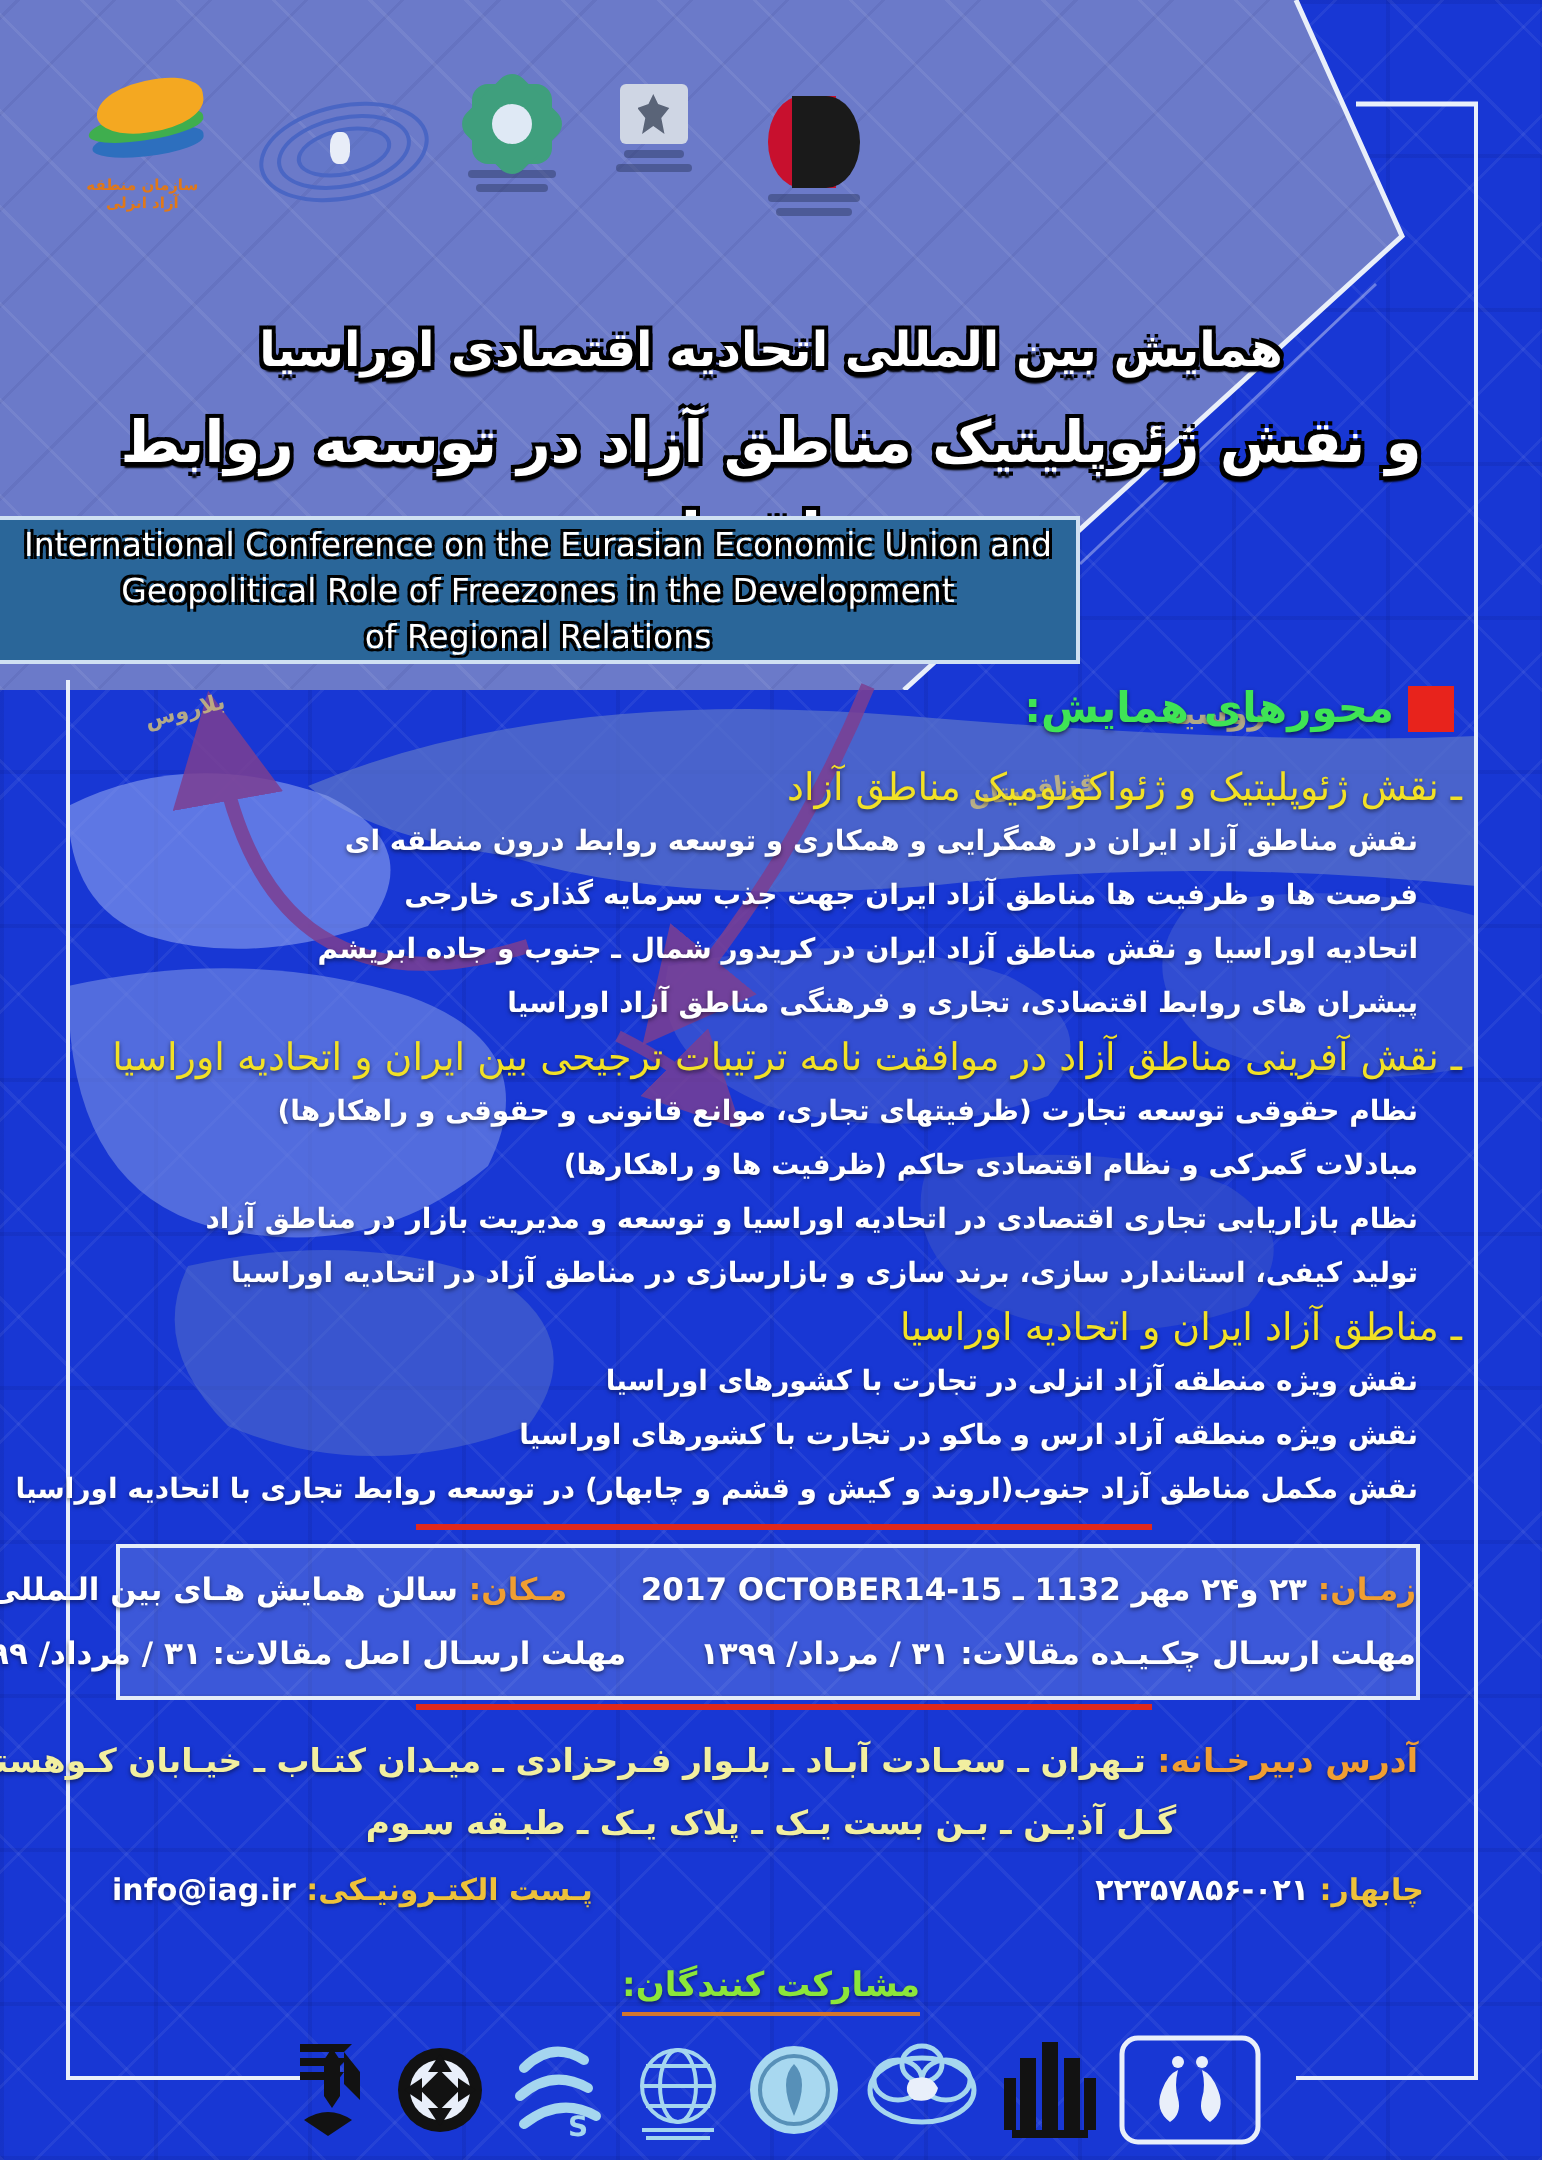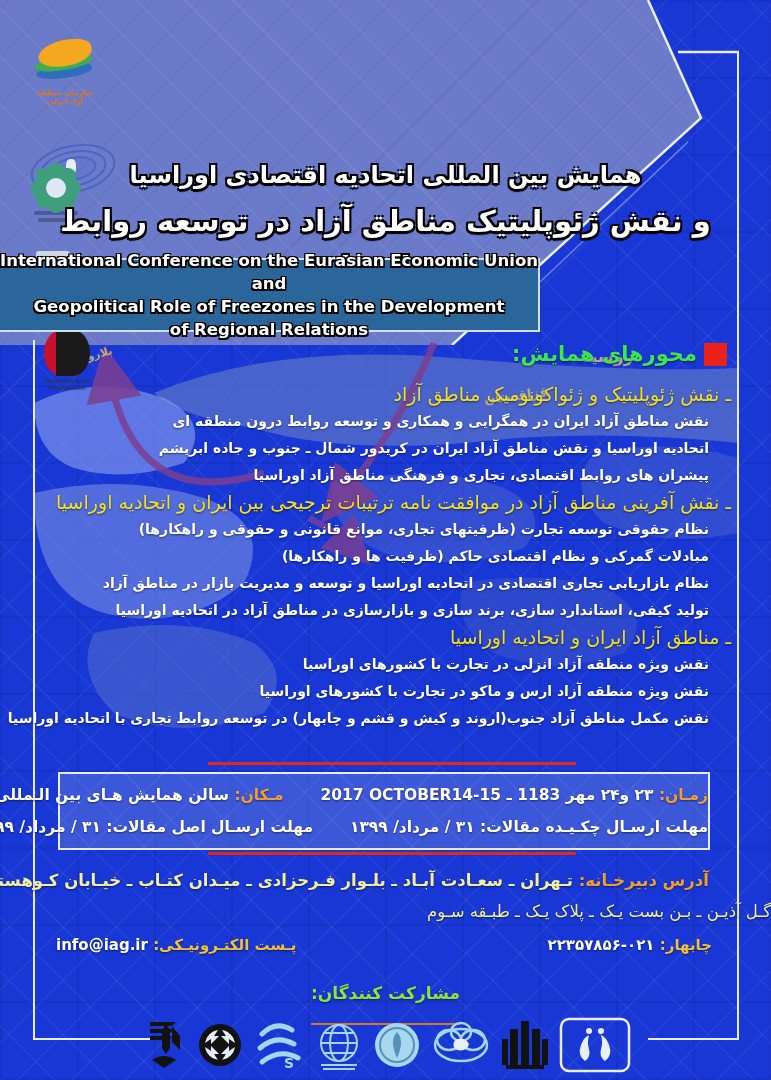--- a/index.html
+++ b/index.html
@@ -35,21 +35,21 @@
   }
   .title-fa .l1{font-size:24px;line-height:46px;
     text-shadow:-2px -2px 0 #000,2px -2px 0 #000,-2px 2px 0 #000,2px 2px 0 #000,0 3px 1px #000;}
   .title-fa .l2{font-size:29px;line-height:46px;
     text-shadow:-2px -2px 0 #000,2px -2px 0 #000,-2px 2px 0 #000,2px 2px 0 #000,0 3px 1px #000;}
   
   .title-en{
     position:absolute;left:0;top:258px;width:540px;height:74px;z-index:4;
     background:#2a6699;border:2px solid #cfe0f2;border-left:none;box-sizing:border-box;
     display:flex;flex-direction:column;justify-content:center;text-align:center;
-    color:#fff;font-weight:bold;font-size:16.5px;line-height:23px;
+    color:#fff;font-weight:normal;font-size:16.5px;line-height:23px;
     text-shadow:-1.5px -1.5px 0 #000,1.5px -1.5px 0 #000,-1.5px 1.5px 0 #000,1.5px 1.5px 0 #000;
   }
   
   .topics-head{position:absolute;top:342px;right:44px;z-index:4;direction:rtl;display:flex;align-items:center;gap:7px;}
   .red-square{width:23px;height:23px;background:#e8231c;flex:0 0 auto;}
   .topics-head .txt{color:#3fe455;font-size:21px;font-weight:bold;text-shadow:0 1px 2px rgba(0,0,0,.6);}
   .topics-list{position:absolute;top:381px;right:40px;width:672px;z-index:4;direction:rtl;text-align:right;}
   .topic-title{color:#f2e126;font-size:19px;font-weight:normal;line-height:27px;white-space:nowrap;text-shadow:0 1px 2px rgba(0,0,0,.55);}
   .topic-item{color:#ffffff;font-size:14px;font-weight:600;line-height:27px;white-space:nowrap;padding-right:22px;text-shadow:0 1px 2px rgba(0,0,0,.5);}
   
@@ -61,35 +61,35 @@
     direction:rtl;display:flex;flex-direction:column;justify-content:space-evenly;
     font-weight:bold;font-size:15.5px;color:#fff;text-align:center;white-space:nowrap;
     text-shadow:0 1px 2px rgba(0,0,0,.5);
   }
   .info-row{line-height:22px;}
   .lbl-orange{color:#f09e32;}
   .gap{display:inline-block;width:26px;}
   
   .addr1{position:absolute;top:871px;right:62px;left:30px;z-index:4;direction:rtl;text-align:right;
     color:#f2efa0;font-size:16.5px;font-weight:bold;white-space:nowrap;text-shadow:0 1px 2px rgba(0,0,0,.5);}
-  .addr2{position:absolute;top:902px;left:0;right:0;z-index:4;direction:rtl;text-align:right;
-    color:#f2efa0;font-size:16.5px;font-weight:normal;text-shadow:0 1px 2px rgba(0,0,0,.5);}
+  .addr2{position:absolute;top:902px;left:0;right:0;z-index:4;direction:rtl;text-align:center;
+    color:#f2efa0;font-size:16.5px;font-weight:bold;text-shadow:0 1px 2px rgba(0,0,0,.5);}
   .contacts{position:absolute;top:936px;left:56px;width:656px;z-index:4;direction:rtl;
     display:flex;justify-content:space-between;font-size:15px;font-weight:bold;white-space:nowrap;
     text-shadow:0 1px 2px rgba(0,0,0,.5);}
   .contacts .lbl{color:#eec23a;}
   .contacts .val{color:#fff;}
   
   .participants-head{position:absolute;top:983px;left:0;right:0;z-index:4;text-align:center;}
   .participants-head span{display:inline-block;color:#8ce63a;font-size:17px;font-weight:bold;direction:rtl;
-    border-bottom:2px solid #d4762e;padding-bottom:20px;text-shadow:0 1px 2px rgba(0,0,0,.5);}
+    border-bottom:2px solid #d4762e;padding-bottom:3px;text-shadow:0 1px 2px rgba(0,0,0,.5);}
   .footer-logos{position:absolute;top:1012px;left:34px;width:704px;height:66px;z-index:4;
     display:flex;justify-content:center;align-items:center;gap:9px;}
   
-  .header-logos{position:absolute;left:30px;top:40px;width:400px;height:90px;z-index:4;display:flex;align-items:flex-start;gap:27px;flex-direction:column;}
+  .header-logos{position:absolute;left:40px;top:40px;width:400px;height:90px;z-index:4;display:flex;align-items:flex-start;gap:27px;}
   .hlogo{position:relative;}
   .anzali{width:70px;text-align:center;}
   .anzali .w{height:44px;position:relative;}
   .anzali .w i{position:absolute;border-radius:60% 40% 55% 45%;}
   .anzali .caption{margin-top:4px;font-size:7.5px;color:#e07818;font-weight:bold;direction:rtl;line-height:9px;}
   .swirl{width:86px;height:58px;position:relative;margin-top:6px;}
   .swirl i{position:absolute;border:2px solid #4a66c4;border-radius:50%;}
   .flower{width:52px;margin-top:2px;text-align:center;}
   .fl-core{width:40px;height:40px;margin:0 auto;position:relative;}
   .fl-core i{position:absolute;inset:0;background:#3f9f7d;border-radius:8px;}
@@ -199,38 +199,39 @@
   </div>
 
   <div class="topics-head">
     <span class="red-square"></span>
     <span class="txt">محورهای همایش:</span>
   </div>
 
   <div class="topics-list">
       <div class="topic-title">ـ نقش ژئوپلیتیک و ژئواکونومیک مناطق آزاد</div>
       <div class="topic-item">نقش مناطق آزاد ایران در همگرایی و همکاری و توسعه روابط درون منطقه ای</div>
+      <div class="topic-item">فرصت ها و ظرفیت ها مناطق آزاد ایران جهت جذب سرمایه گذاری خارجی</div>
       <div class="topic-item">اتحادیه اوراسیا و نقش مناطق آزاد ایران در کریدور شمال ـ جنوب و جاده ابریشم</div>
       <div class="topic-item">پیشران های روابط اقتصادی، تجاری و فرهنگی مناطق آزاد اوراسیا</div>
       <div class="topic-title">ـ نقش آفرینی مناطق آزاد در موافقت نامه ترتیبات ترجیحی بین ایران و اتحادیه اوراسیا</div>
       <div class="topic-item">نظام حقوقی توسعه تجارت (ظرفیتهای تجاری، موانع قانونی و حقوقی و راهکارها)</div>
       <div class="topic-item">مبادلات گمرکی و نظام اقتصادی حاکم (ظرفیت ها و راهکارها)</div>
       <div class="topic-item">نظام بازاریابی تجاری اقتصادی در اتحادیه اوراسیا و توسعه و مدیریت بازار در مناطق آزاد</div>
       <div class="topic-item">تولید کیفی، استاندارد سازی، برند سازی و بازارسازی در مناطق آزاد در اتحادیه اوراسیا</div>
       <div class="topic-title">ـ مناطق آزاد ایران و اتحادیه اوراسیا</div>
       <div class="topic-item">نقش ویژه منطقه آزاد انزلی در تجارت با کشورهای اوراسیا</div>
       <div class="topic-item">نقش ویژه منطقه آزاد ارس و ماکو در تجارت با کشورهای اوراسیا</div>
       <div class="topic-item">نقش مکمل مناطق آزاد جنوب(اروند و کیش و قشم و چابهار) در توسعه روابط تجاری با اتحادیه اوراسیا</div>
     </div>
 
   <div class="redline" style="top:762px;"></div>
   <div class="info-box">
     <div class="info-row">
       <span class="lbl-orange">زمـان:</span>
-      <span>۲۳ و۲۴ مهر 1183 ـ</span>
+      <span>۲۳ و۲۴ مهر 1132 ـ</span>
       <span dir="ltr">2017 OCTOBER14-15</span>
       <span class="gap"></span>
       <span class="lbl-orange">مـکان:</span>
       <span>سالن همایش هـای بین الـمللی منطقه آزاد انزلی</span>
     </div>
     <div class="info-row">
       <span>مهلت ارسـال چکـیـده مقالات:</span>
       <span>۳۱ / مرداد/ ۱۳۹۹</span>
       <span class="gap"></span>
       <span>مهلت ارسـال اصل مقالات:</span>

